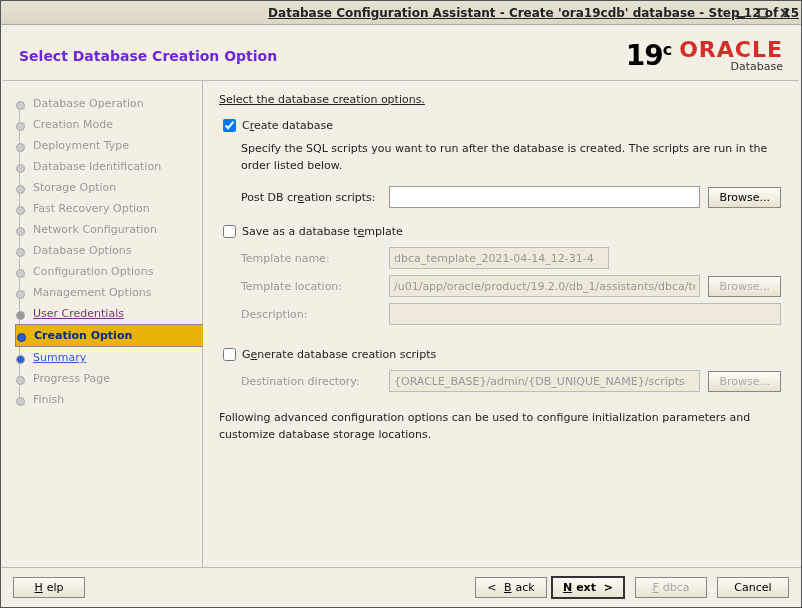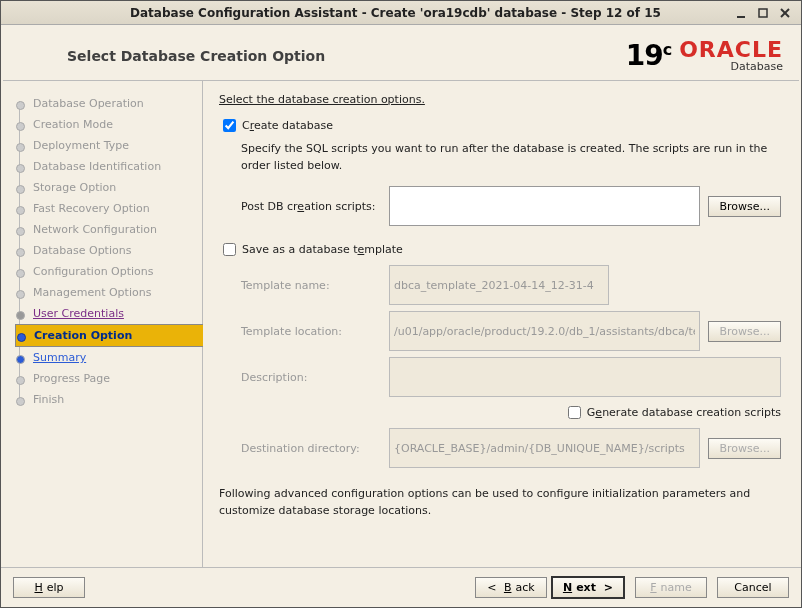--- a/index.html
+++ b/index.html
@@ -1,24 +1,24 @@
 <!DOCTYPE html>
 <html><head>
 <meta charset="utf-8">
 <style>
   * { box-sizing: border-box; font-family: "DejaVu Sans", "Liberation Sans", Arial, sans-serif; }
   body { margin:0; padding:0; background:#f4efe4; }
   .window { width:802px; height:608px; background:#f4efe4; border:1px solid #555; display:flex; flex-direction:column; position:relative; }
   .titlebar { height:24px; background:linear-gradient(#e8e2d4,#dcd6c7); border-bottom:1px solid #aaa; display:flex; align-items:center; padding:0 6px; font-size:12px; font-weight:bold; color:#222; }
   .titlebar .spacer { flex:1; }
-  .titlebar .title { position:absolute; left:0; right:11px; text-align:center; pointer-events:none; }
+  .titlebar .title { position:absolute; left:0; right:2px; text-align:right; pointer-events:none;text-decoration:underline; }
   .titlebar .winicon { width:20px; height:20px; display:flex; align-items:center; justify-content:center; cursor:pointer; margin-left:2px; }
   .winicon svg { width:12px; height:12px; }
   .header { padding:14px 18px 8px 18px; display:flex; align-items:center; }
-  .header-title { font-size:14px; font-weight:bold; color:#404040; flex:1;margin-left:48px; }
+  .header-title { font-size:14px; font-weight:bold; color:#6d28d9; flex:1; }
   .oracle-logo { display:flex; align-items:center; gap:8px; }
   .logo19 { font-size:28px; font-weight:bold; color:#000; letter-spacing:-1px; }
   .logo19 sup { font-size:16px; font-weight:bold; vertical-align:super; }
   .oracle-txt { display:flex; flex-direction:column; line-height:1; }
   .oracle-red { color:#d62d28; font-weight:bold; font-size:22px; letter-spacing:1px; }
   .oracle-db { color:#333; font-size:11px; align-self:flex-end; }
   .divider { height:1px; background:#bbb; margin:0 2px; }
   .body { flex:1; display:flex; overflow:hidden; }
   .sidebar { width:202px; border-right:1px solid #bbb; padding:12px 0 0 14px; position:relative; }
   .steps { list-style:none; margin:0; padding:0; position:relative; }
@@ -35,21 +35,21 @@
   .intro { margin-bottom:10px;text-decoration:underline; }
   .chk-row { display:flex; align-items:center; margin:6px 0; }
   .chk-row input[type=checkbox] { margin-right:6px; }
   .chk-row label { }
   .under { text-decoration: underline; }
   .indent { margin-left:22px; }
   .note { margin:4px 0 12px 0; line-height:1.5; }
   .field-row { display:flex; align-items:center; margin:6px 0; gap:8px; }
   .field-label { width:140px; color:#222; }
   .field-label.disabled { color:#999; }
-  .field-input { flex:1; border:1px solid #999; padding:3px 4px; font-size:11px; height:40px; background:#fff; }
+  .field-input { flex:1; border:1px solid #999; padding:3px 4px; font-size:11px; height:22px; background:#fff; }
   .field-input.disabled { color:#999; background:#efe9db; border-color:#bbb; }
   .btn { border:1px solid #888; background:linear-gradient(#fdfbf5,#e9e2d1); padding:3px 10px; font-size:11px; cursor:pointer; min-width:60px; }
   .btn.disabled { color:#aaa; cursor:default; }
   .btn.default { border:2px solid #333; font-weight:bold; }
   .foot-actions { margin-top:14px; display:flex; gap:12px; }
   .foot-actions .btn { min-width:auto; }
   .advnote { margin-top:18px; line-height:1.5; }
   .bottombar { border-top:1px solid #bbb; padding:8px 12px; display:flex; align-items:center; }
   .bottombar .flex { flex:1; }
   .navbtn { min-width:72px; display:inline-flex; align-items:center; justify-content:center; gap:4px; }
@@ -141,21 +141,21 @@
           <span class="field-label disabled">Template location:</span>
           <input class="field-input disabled" disabled="" value="/u01/app/oracle/product/19.2.0/db_1/assistants/dbca/templa" style="">
           <button class="btn disabled">Browse...</button>
         </div>
         <div class="field-row">
           <span class="field-label disabled">Description:</span>
           <input class="field-input disabled" disabled="" value="" style="">
         </div>
       </div>
 
-      <div class="chk-row" style="margin-top:6px;justify-content:flex-end;">
+      <div class="chk-row" style="margin-top:20px;">
         <input type="checkbox" style="">
         <label><span>G</span><span class="under">e</span><span>nerate database creation scripts</span></label>
       </div>
       <div class="indent">
         <div class="field-row">
           <span class="field-label disabled">Destination directory:</span>
           <input class="field-input disabled" disabled="" value="{ORACLE_BASE}/admin/{DB_UNIQUE_NAME}/scripts" style="">
           <button class="btn disabled">Browse...</button>
         </div>
       </div>
@@ -175,17 +175,17 @@
         <span class="under">B</span>
         <span>ack</span>
       </button>
     <button class="btn navbtn default" style="margin-left:4px;">
         <span class="under">N</span>
         <span>ext</span>
         <span>&nbsp;&gt;</span>
       </button>
     <button class="btn navbtn disabled" style="margin-left:10px;">
         <span class="under">F</span>
-        <span>name</span>
+        <span>dbca</span>
       </button>
     <button class="btn navbtn" style="margin-left:10px;text-align:right;">Cancel</button>
   </div>
 </div>
 
 </body></html>

